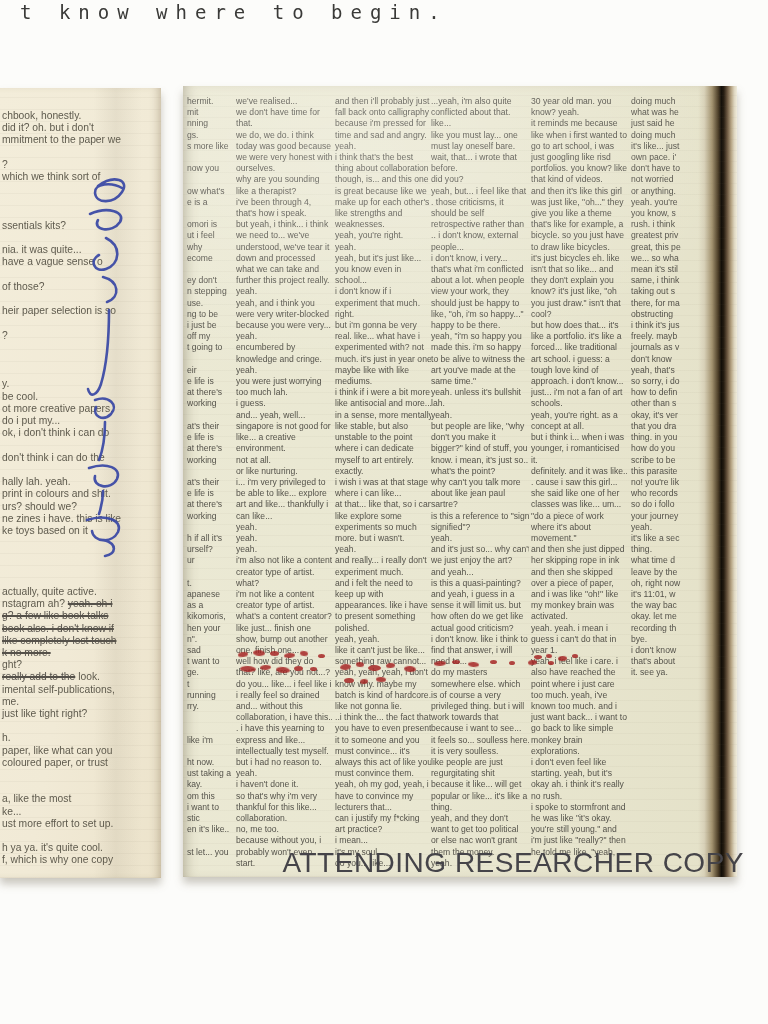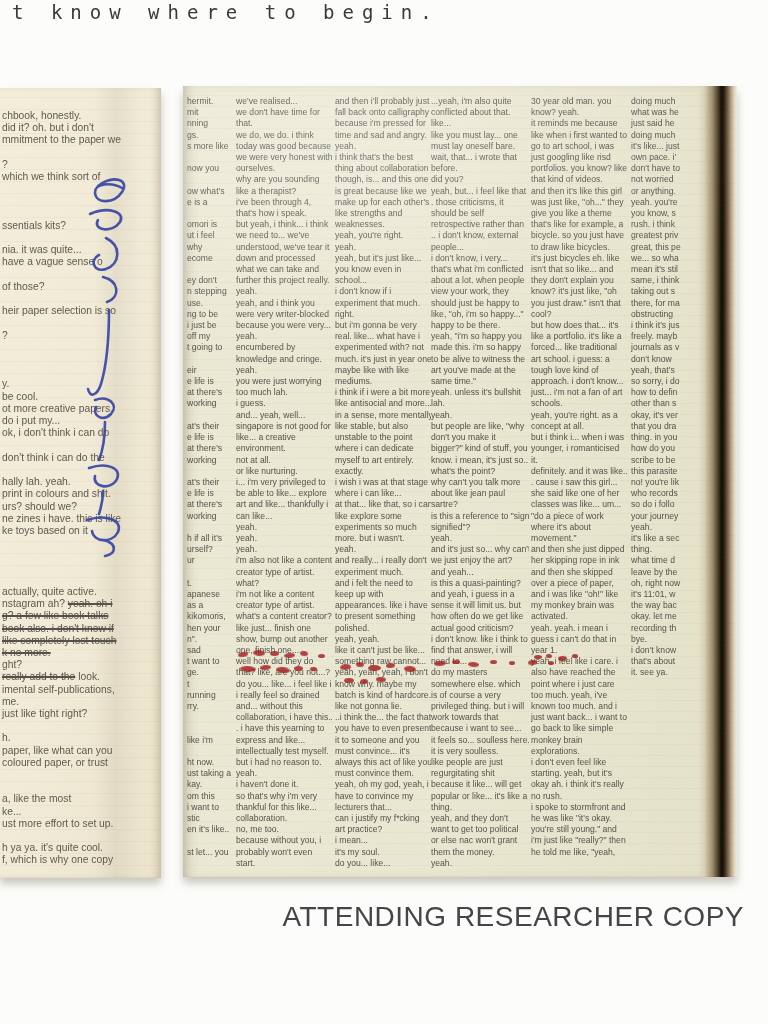--- a/index.html
+++ b/index.html
@@ -1,21 +1,21 @@
 <!DOCTYPE html>
 <html><head>
 <meta charset="utf-8">
 <style>
   *{margin:0;padding:0;box-sizing:border-box}
   html,body{width:768px;height:1024px}
   body{background:#fcfcfa;font-family:"Liberation Sans",sans-serif;position:relative;overflow:hidden}
   .stage{position:absolute;inset:0}
 
   .typewriter{
-    position:absolute;left:12px;top:1px;
+    position:absolute;left:20px;top:1px;
     font-family:"DejaVu Sans Mono",monospace;
     font-size:19px;letter-spacing:8px;color:#3a3a38;
   }
 
   
   .left-page{
     position:absolute;left:0;top:88px;width:161px;height:790px;
     background:linear-gradient(100deg,#f3edda 0%,#f1ead6 55%,#ece3cb 100%);
     box-shadow:0 6px 8px rgba(110,100,80,.35), inset -7px 0 10px -5px rgba(120,100,70,.40);
     overflow:hidden;
@@ -65,21 +65,21 @@
     background:linear-gradient(90deg,
       rgba(230,227,205,0) 0%, #d8d1b8 16%, #a2926f 36%, #4a3c26 52%,
       #120e08 60%, #241b10 66%, #6a563f 75%, #b5a383 85%, #ded6c0 93%, #f0ecdc 100%);
   }
 
   
   .red-marks{position:absolute;inset:0;pointer-events:none}
   .rm{position:absolute;background:#a42020;border-radius:50%;opacity:.82;filter:blur(.4px)}
 
   .caption{
-    position:absolute;right:24px;top:901px;
+    position:absolute;right:24px;top:847px;
     font-size:28px;color:#454449;letter-spacing:.5px;
   }
   .tl span{white-space:pre}
 </style>
 </head>
 <body>
 
 <div class="stage">
 
   <div class="typewriter">t know where to begin.</div>

